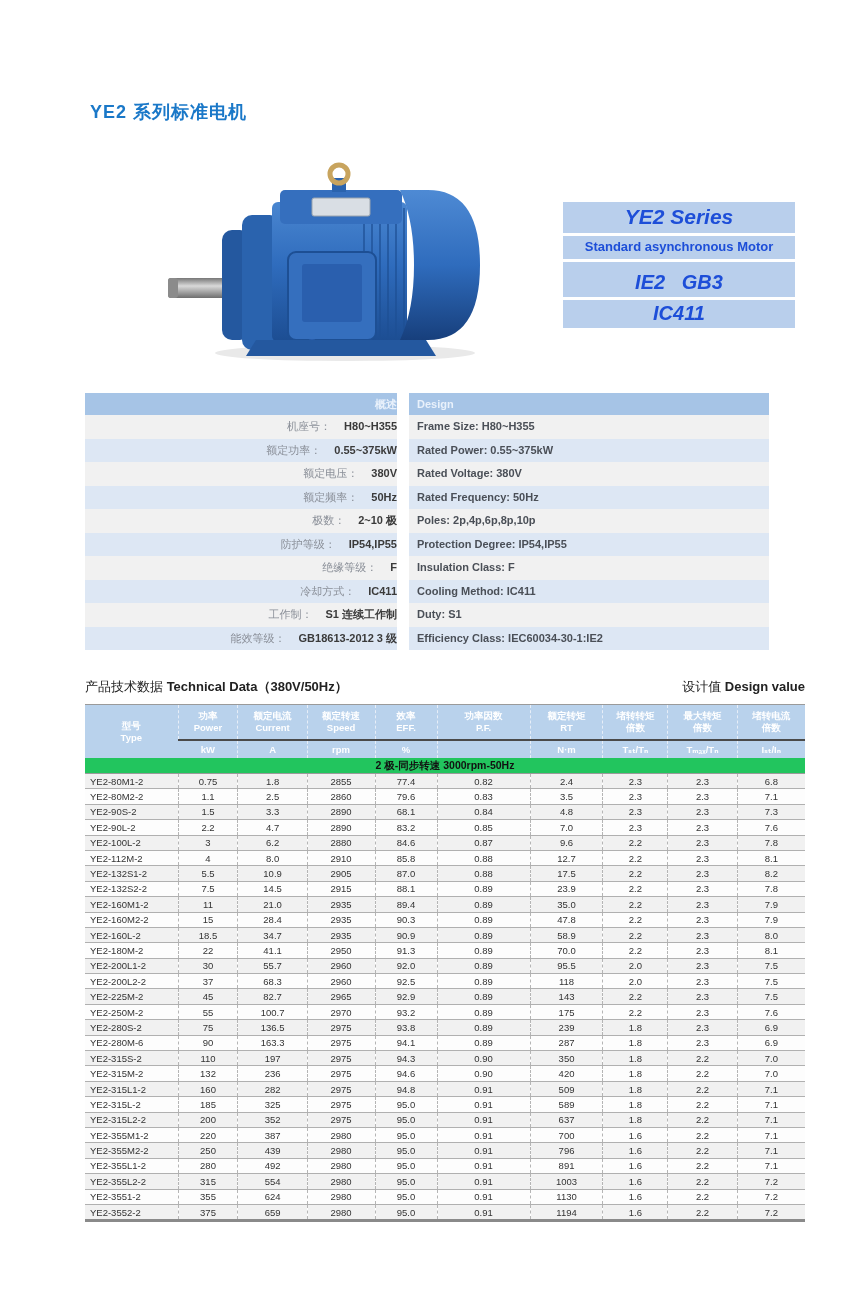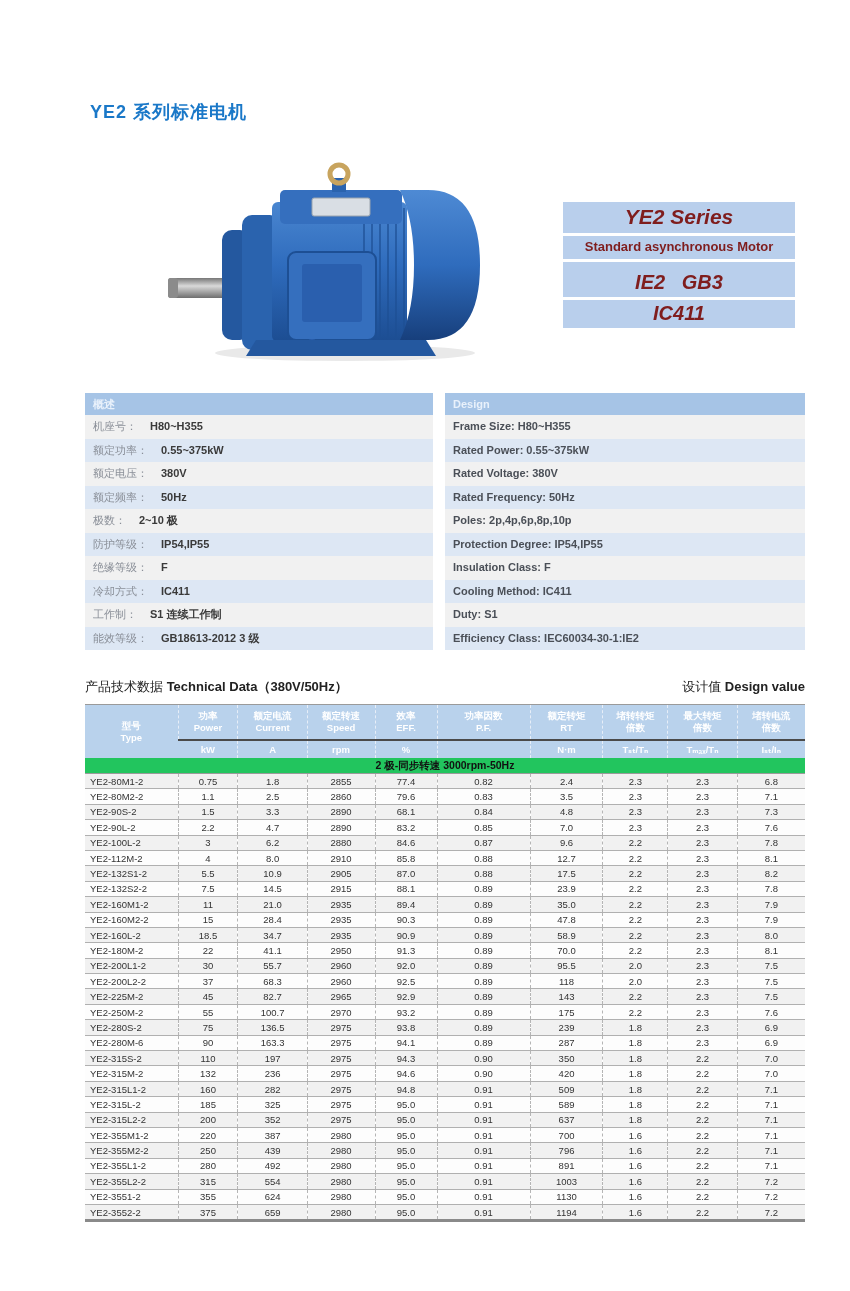--- a/index.html
+++ b/index.html
@@ -5,30 +5,30 @@
   html,body{margin:0;padding:0;background:#ffffff;}
   body{font-family:"Liberation Sans","DejaVu Sans",sans-serif;color:#333;}
   .page{position:relative;width:850px;height:1291px;background:#fff;overflow:hidden;}
 
   
   .page-title{position:absolute;left:90px;top:100px;font-size:18px;font-weight:bold;color:#1a78c8;letter-spacing:1px;}
 
   
   .motor-wrap{position:absolute;left:160px;top:160px;width:330px;height:205px;}
   .info-box{position:absolute;left:563px;top:202px;width:232px;display:flex;flex-direction:column;gap:3px;}
-  .info-row{background:#b9cfec;color:#7f1d1d;text-align:center;font-weight:bold;font-style:italic;}
+  .info-row{background:#b9cfec;color:#1d4ed8;text-align:center;font-weight:bold;font-style:italic;}
   .info-row.series{font-size:21px;padding:3px 0 4px;}
   .info-row.sub{font-style:normal;font-size:13px;line-height:1.2;padding:3px 0 4px;}
   .info-row.std{font-size:20px;padding:9px 0 3px;white-space:pre;}
   .info-row.cool{font-size:20px;padding:2px 0 3px;}
 
   
   .summary{position:absolute;left:85px;top:393px;width:720px;display:flex;gap:12px;}
   .sum-col{flex:0 0 auto;}
-  .sum-col.zh{width:348px;}
+  .sum-col.zh{width:312px;text-align:right;}
   .sum-col.en{width:360px;}
   .sum-head{height:22px;line-height:22px;background:#a6c4e6;color:#e9f1fb;font-size:11px;font-weight:bold;padding-left:8px;}
   .sum-row{height:23.5px;line-height:23.5px;font-size:11px;padding-left:8px;overflow:hidden;white-space:nowrap;}
   .sum-row:nth-child(odd){background:#f1f1f1;}
   .sum-row:nth-child(even){background:#dde7f4;}
   .sum-row .lab{color:#8a8f98;}
   .sum-row .val{color:#3a3a3a;font-weight:bold;padding-left:13px;}
   .sum-col.en .sum-row{color:#4a4f57;font-weight:bold;}
 
   

